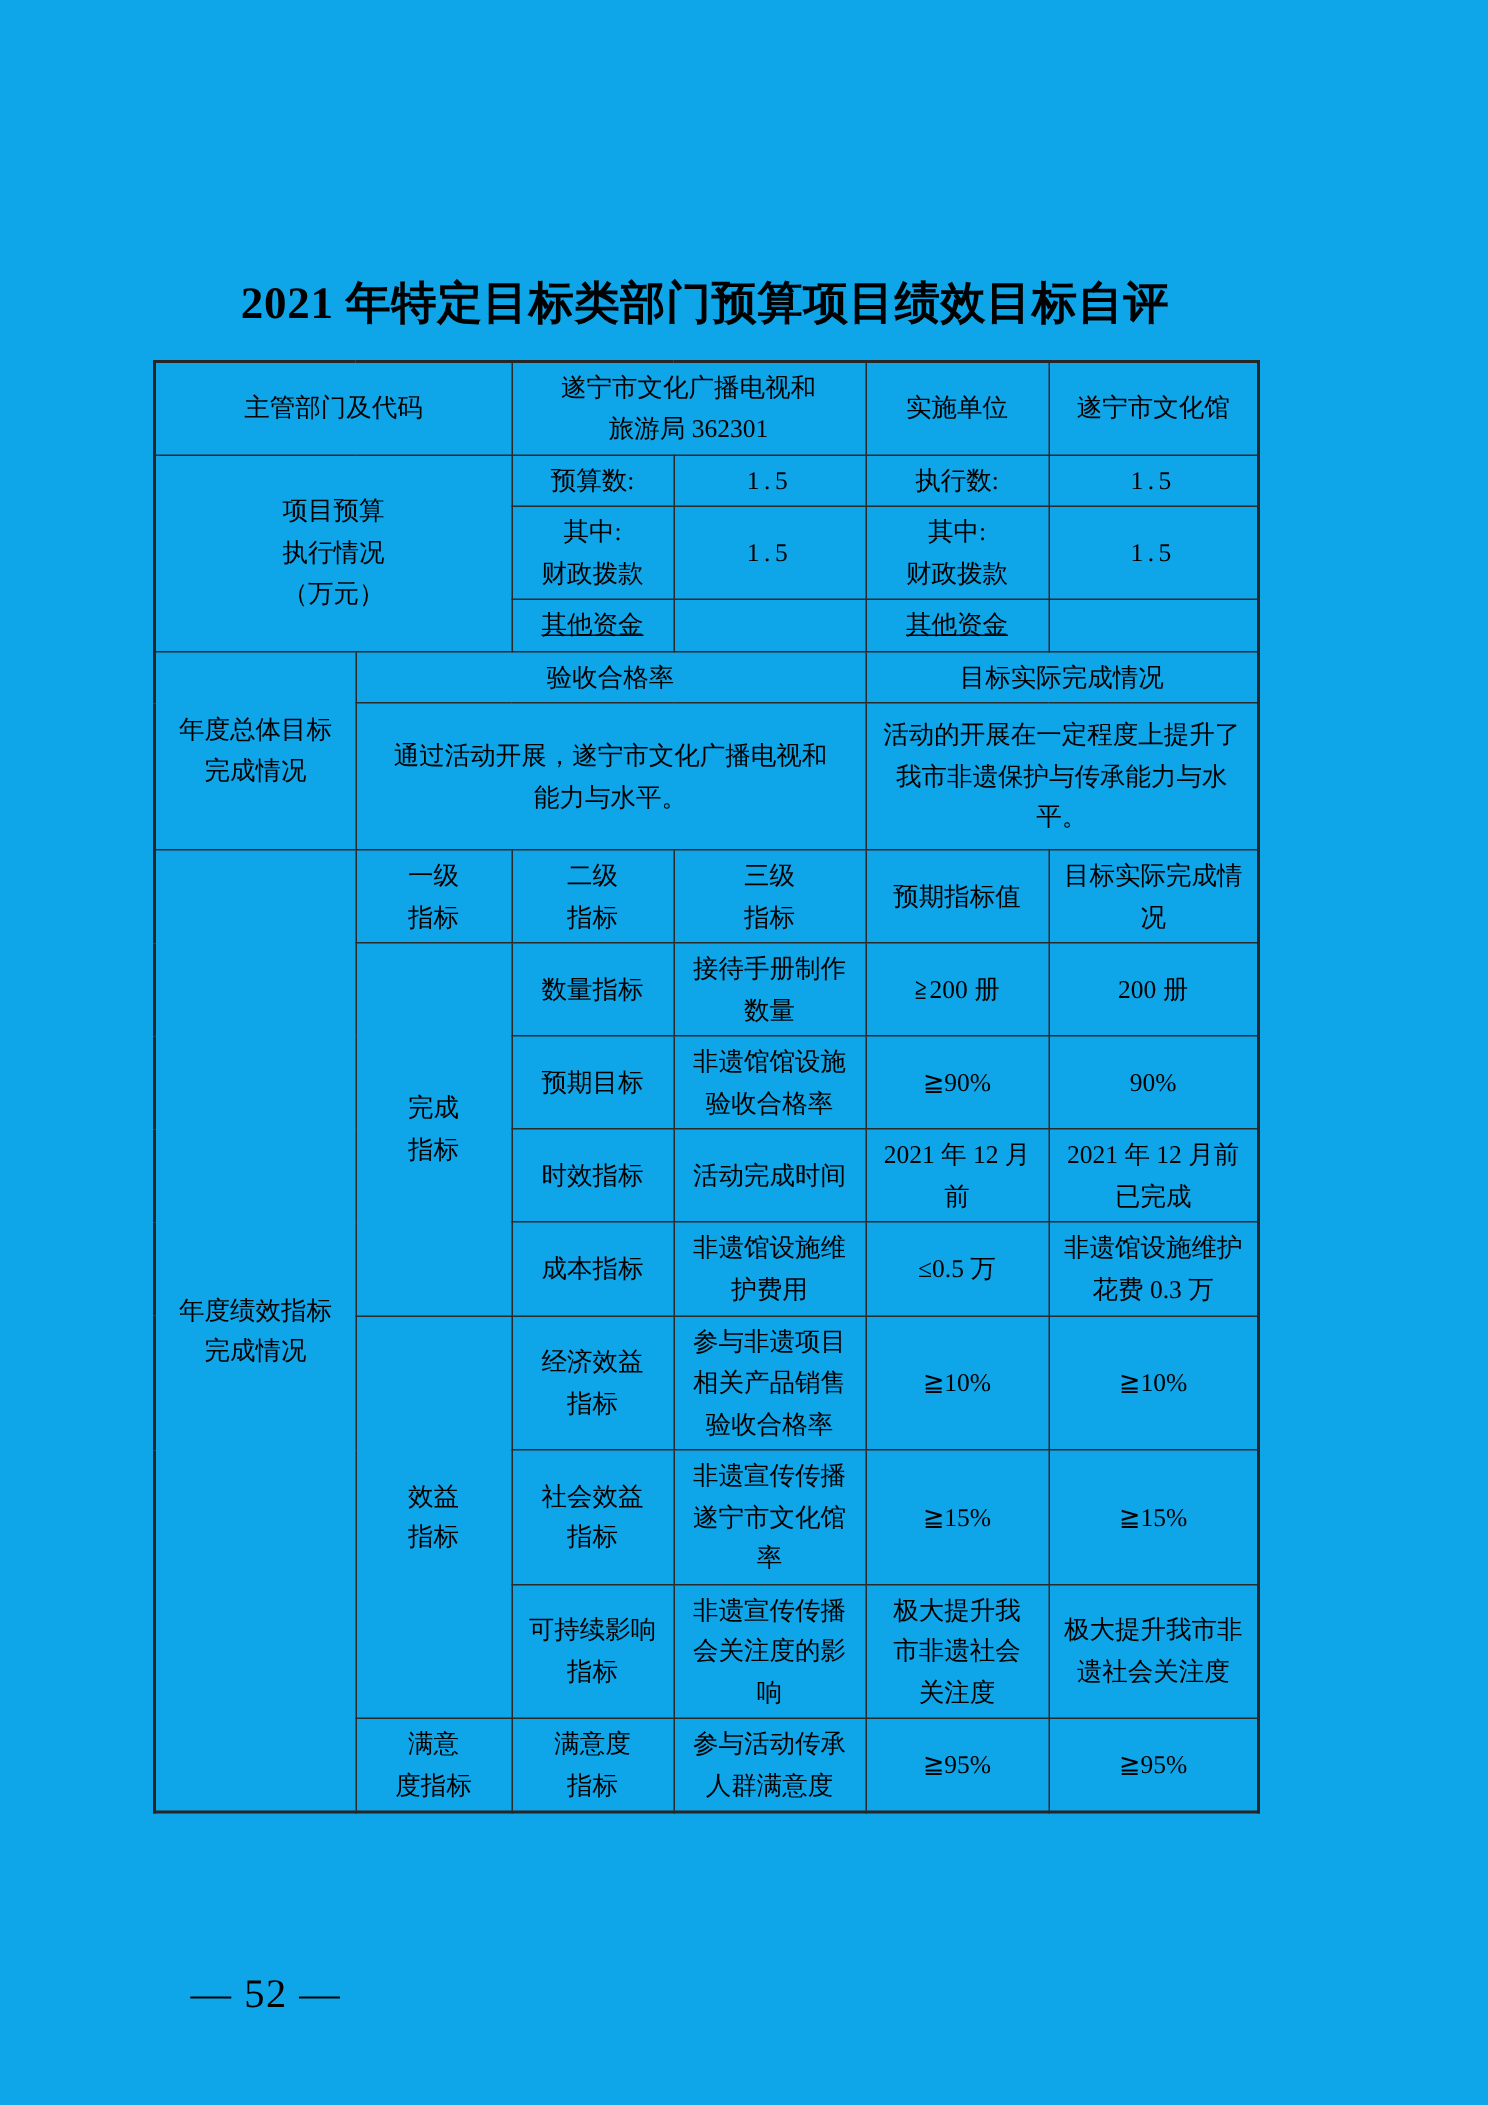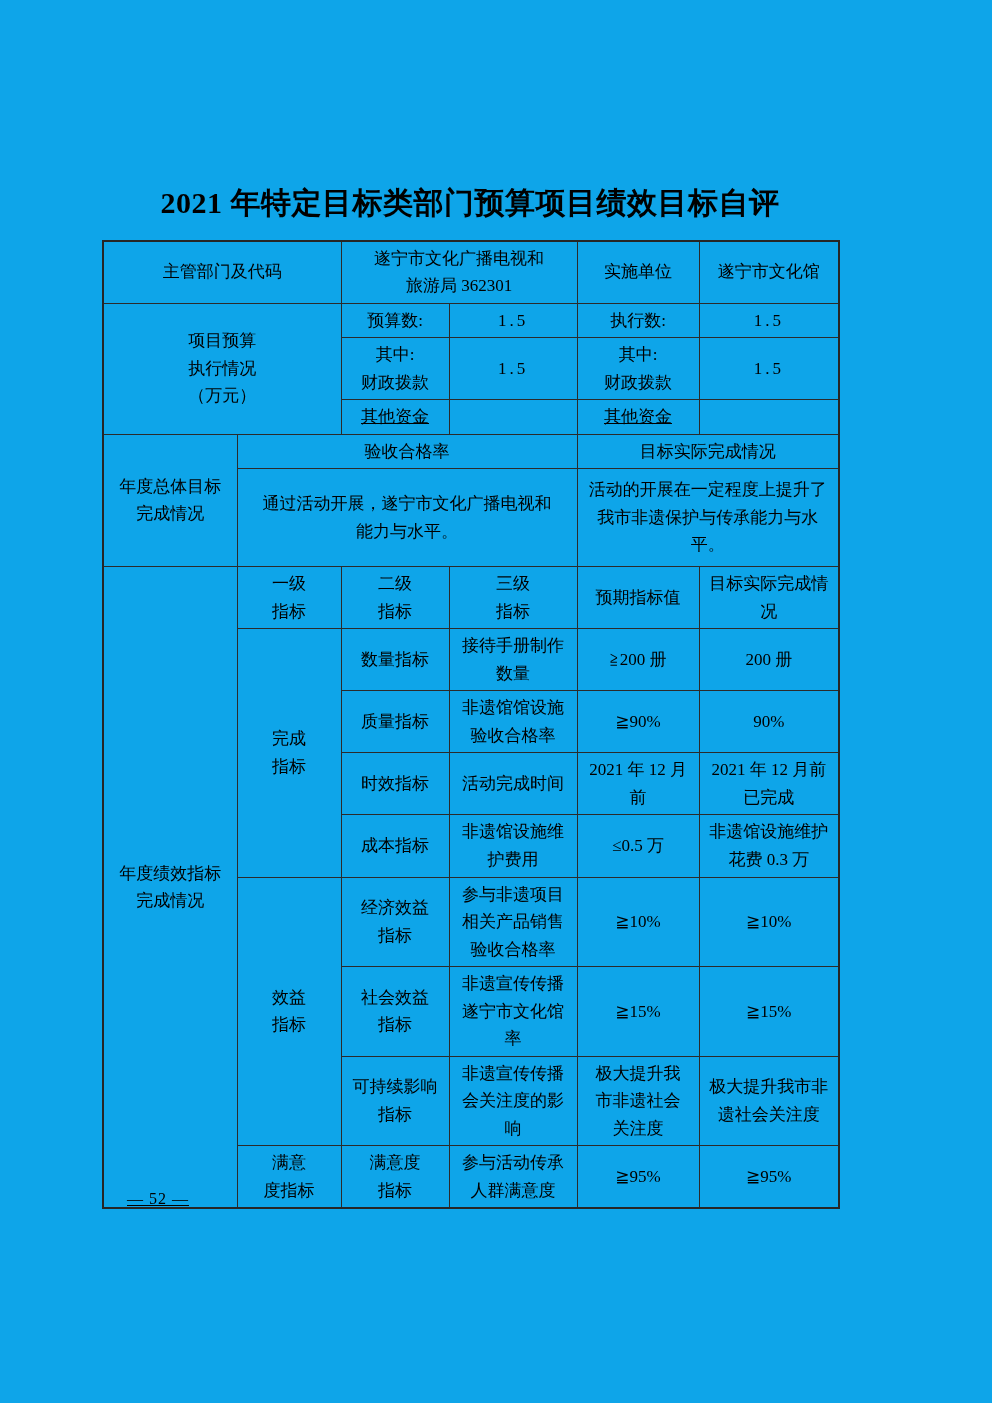--- a/index.html
+++ b/index.html
@@ -69,24 +69,23 @@
   tr.r9  { height: 55px; }
   tr.r10 { height: 53px; }
   tr.r11 { height: 54px; }
   tr.r12 { height: 80px; }
   tr.r13 { height: 80px; }
   tr.r14 { height: 78px; }
   tr.r15 { height: 55px; }
   .footer-page-number {
     position: absolute;
     left: 127px;
-    top: 1190px;
-    font-size: 16px;
+    top: 1314px;
+    font-size: 27px;
     letter-spacing: 1px;
-    text-decoration: underline;
   }
 </style>
 </head>
 <body>
 
 <div class="page">
   <div class="content">
 
     <div class="doc-title">2021 年特定目标类部门预算项目绩效目标自评</div>
 
@@ -158,21 +157,21 @@
         <tr class="r8">
           <td rowspan="4">完成
 指标</td>
           <td>数量指标</td>
           <td>接待手册制作
 数量</td>
           <td>≧200 册</td>
           <td>200 册</td>
         </tr>
         <tr class="r9">
-          <td>质量指标</td>
+          <td>预期目标</td>
           <td>非遗馆馆设施
 验收合格率</td>
           <td>≧90%</td>
           <td>90%</td>
         </tr>
         <tr class="r10">
           <td>时效指标</td>
           <td>活动完成时间</td>
           <td>2021 年 12 月
 前</td>

